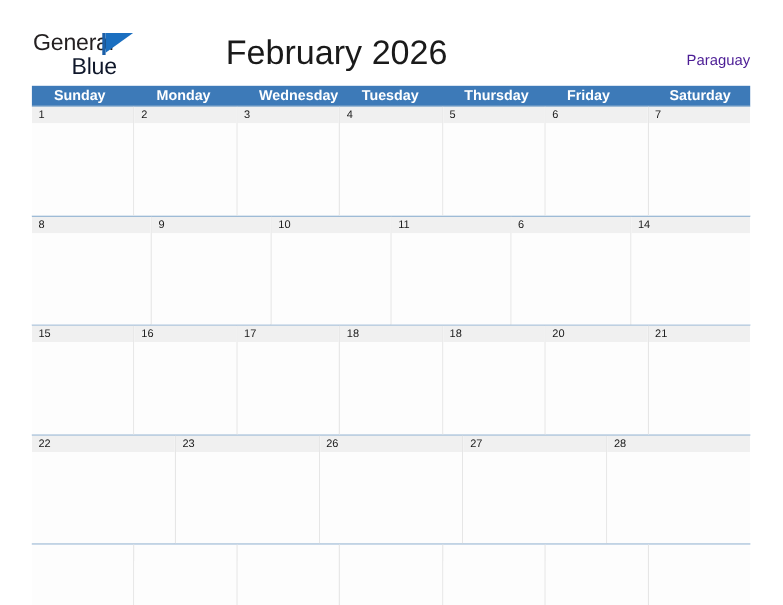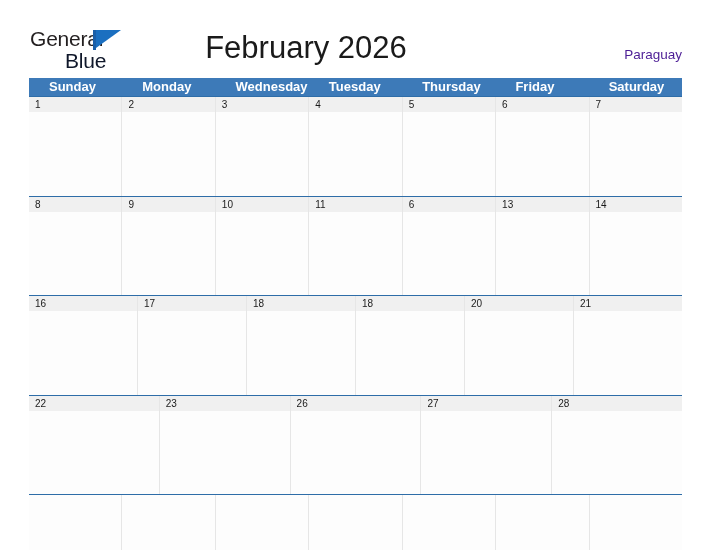--- a/index.html
+++ b/index.html
@@ -259,31 +259,31 @@
       </div>
       <div class="day-cell">
         <div class="day-number-band">11</div>
         <div class="day-content"></div>
       </div>
       <div class="day-cell">
         <div class="day-number-band">6</div>
         <div class="day-content"></div>
       </div>
       <div class="day-cell">
-        <div class="day-number-band">13</div>
-        <div class="day-content"></div>
-      </div>
-      <div class="day-cell">
         <div class="day-number-band">14</div>
         <div class="day-content"></div>
       </div>
     </div>
 
     <div class="week-row">
       <div class="day-cell">
+        <div class="day-number-band">15</div>
+        <div class="day-content"></div>
+      </div>
+      <div class="day-cell">
         <div class="day-number-band">16</div>
         <div class="day-content"></div>
       </div>
       <div class="day-cell">
         <div class="day-number-band">17</div>
         <div class="day-content"></div>
       </div>
       <div class="day-cell">
         <div class="day-number-band">18</div>
         <div class="day-content"></div>

